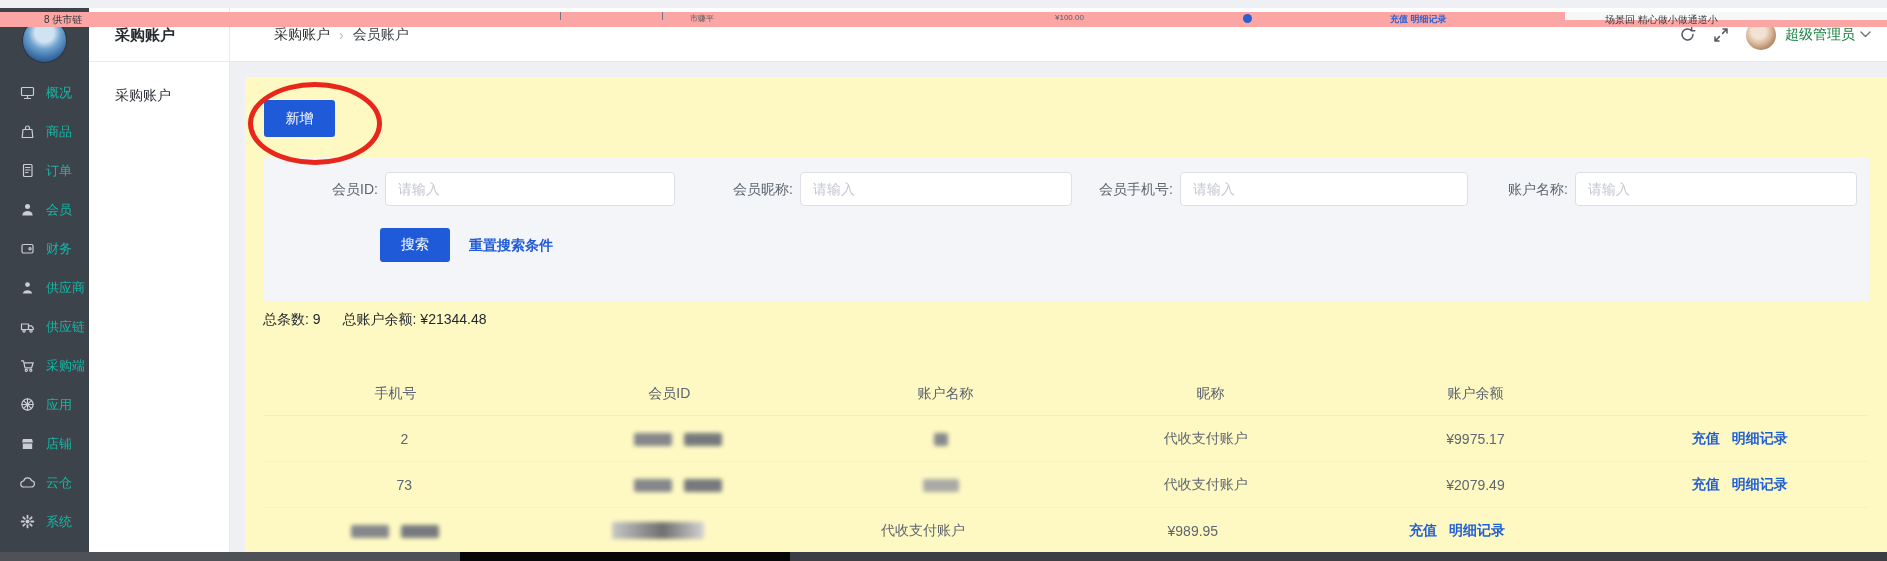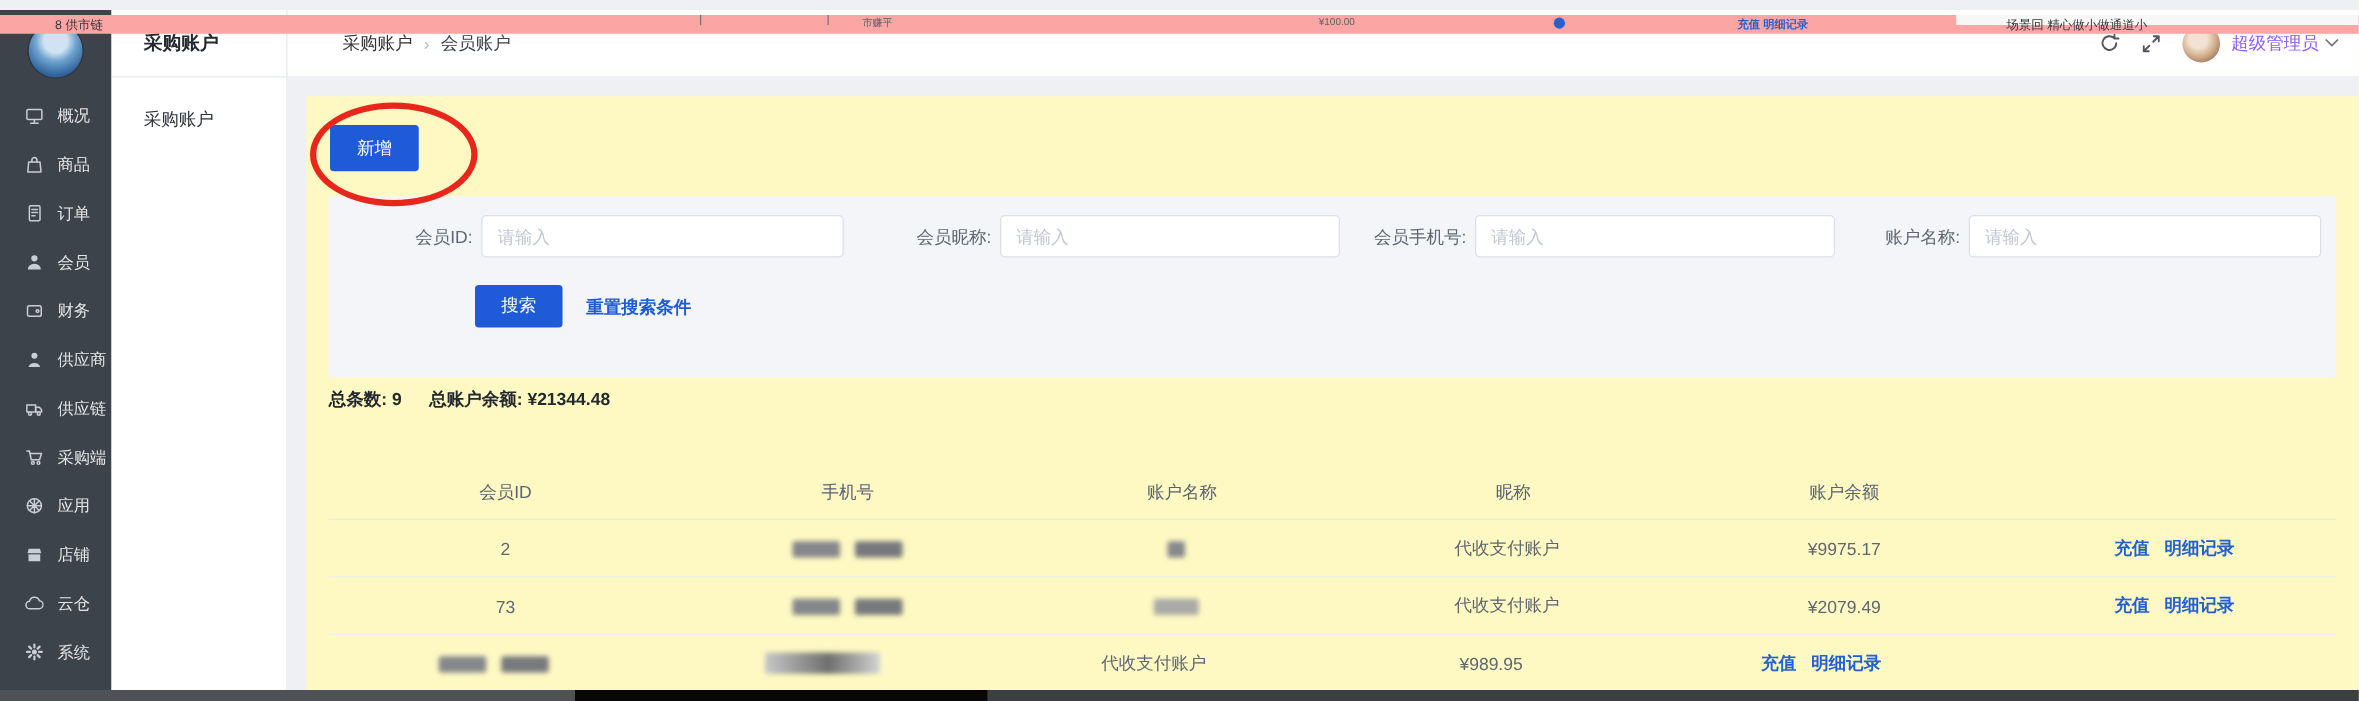--- a/index.html
+++ b/index.html
@@ -13,61 +13,61 @@
   .ts-frag.small{font-size:8px;color:#5d6064}
   .ts-frag.blue{color:#2a5fd0;font-weight:bold;font-size:9px}
   .ts-line{position:absolute;top:0;width:1px;height:8px;background:#717478}
   .ts-dot{position:absolute;top:2px;width:9px;height:9px;border-radius:50%;background:#2a5fd0}
 
   
   .dside{position:absolute;left:0;top:8px;width:89px;bottom:0;background:#3d434b;z-index:3}
   .logo{position:absolute;left:23px;top:11px;width:43px;height:43px;border-radius:50%;
         background:radial-gradient(circle at 50% 32%,#cfe3f2 0 26%,#6fa3cf 45%,#31649c 75%,#24496f);box-shadow:0 0 0 1px #2e333a}
   .dnav{position:absolute;left:0;top:65px;right:0}
-  .dnav-item{height:39px;display:flex;align-items:center;padding-left:19px;color:#e5e5e5;font-size:13px;cursor:pointer}
+  .dnav-item{height:39px;display:flex;align-items:center;padding-left:19px;color:#14b8a6;font-size:13px;cursor:pointer}
   .dnav-item .nav-ic{width:16px;height:16px;margin-right:11px;display:flex;align-items:center;justify-content:center;flex:none}
   .nav-ic svg{stroke:#c9ced6;fill:none;stroke-width:1.2;stroke-linecap:round;stroke-linejoin:round}
 
   
   .sside{position:absolute;left:89px;top:8px;width:140px;bottom:0;background:#fff;border-right:1px solid #e7e9ed;z-index:2}
   .sside-header{height:53px;line-height:53px;padding-left:26px;font-size:15px;font-weight:bold;color:#24292f;border-bottom:1px solid #e8eaec}
   .sside-item{margin-top:16px;padding-left:26px;font-size:14px;color:#2d3238;height:34px;line-height:34px;cursor:pointer}
 
   
   .mheader{position:absolute;left:230px;right:0;top:8px;height:53px;background:#fff;border-bottom:1px solid #e8eaec;z-index:1}
   .crumbs{position:absolute;left:44px;top:0;height:53px;display:flex;align-items:center;font-size:14px;gap:9px}
   .crumb1{color:#303133;cursor:pointer}
   .crumb-sep{color:#b7bcc4}
   .crumb2{color:#3a4048}
   .hdr-right{position:absolute;right:16px;top:0;height:53px;display:flex;align-items:center;gap:17px}
   .hicon{display:flex;align-items:center;cursor:pointer}
   .hicon svg{stroke:#53575d;fill:none;stroke-width:1.5;stroke-linecap:round;stroke-linejoin:round}
   .uavatar{width:30px;height:30px;border-radius:50%;flex:none;margin-right:-8px;
            background:radial-gradient(circle at 42% 38%,#f1e2d3 0 28%,#d9b898 50%,#a3795a 80%,#7d5b42)}
-  .uname{font-size:14px;color:#8b5cf6;cursor:pointer;display:flex;align-items:center;gap:5px}
+  .uname{font-size:14px;color:#15803d;cursor:pointer;display:flex;align-items:center;gap:5px}
   .uname svg{stroke:#6e747c;fill:none;stroke-width:1.4;stroke-linecap:round}
 
   
   .card{position:absolute;left:245px;right:0;top:77px;bottom:0;background:#fef9c3;z-index:1}
   .add-btn{position:absolute;left:19px;top:23px;width:71px;height:37px;background:#1f5bd8;color:#fff;
            font-size:14px;border:none;border-radius:3px;display:flex;align-items:center;justify-content:center;cursor:pointer}
   .annot{position:absolute;left:3px;top:5px;width:124px;height:73px;border:5px solid #e8261b;border-radius:50%;z-index:4;pointer-events:none}
 
   
   .fpanel{position:absolute;left:18px;right:18px;top:80px;height:145px;background:#f3f5f8;border-radius:2px}
   .flab{position:absolute;top:15px;height:34px;line-height:34px;font-size:14px;color:#5f6670;text-align:right}
   .fin{position:absolute;top:15px;height:34px;border:1px solid #dcdfe6;border-radius:4px;background:#fff;
        font-size:14px;color:#606266;padding:0 12px;box-sizing:border-box;outline:none}
   .fin::placeholder{color:#c3c7cf}
   .sbtn{position:absolute;left:117px;top:71px;width:70px;height:34px;background:#1f5bd8;color:#fff;border:none;
         border-radius:3px;font-size:14px;display:flex;align-items:center;justify-content:center;cursor:pointer}
   .rlink{position:absolute;left:206px;top:71px;height:34px;line-height:34px;color:#1f5bd8;font-weight:bold;font-size:14px;cursor:pointer}
 
   
-  .summary{position:absolute;left:18px;top:234px;font-size:14px;font-weight:bold;color:#24292f;display:flex;gap:22px}
+  .summary{position:absolute;left:18px;top:234px;font-size:14px;font-weight:normal;color:#24292f;display:flex;gap:22px}
 
   
   .tbl{position:absolute;left:18px;right:18px;top:296px}
   .thead{display:flex;height:42px;align-items:center;border-bottom:1px solid #e8eaec}
   .trow{display:flex;height:45px;align-items:center;border-bottom:1px solid #eceef2}
   .c1{width:17.6%}.c2{width:16.5%}.c3{width:16.2%}.c4{width:16.8%}.c5{width:16.8%}.c6{width:16.1%}
   .th{font-size:14px;color:#5b6370;text-align:center}
   .td{font-size:14px;color:#5f6670;text-align:center}
   .acts{display:flex;justify-content:center;gap:12px}
   .alink{color:#2160d3;font-weight:bold;font-size:14px;cursor:pointer;white-space:nowrap}
@@ -274,22 +274,22 @@
       <span>9</span>
     </span>
     <span>
       <span>总账户余额:</span>
       <span>¥21344.48</span>
     </span>
   </div>
 
   <div class="tbl">
     <div class="thead">
+      <div class="th c2">手机号</div>
       <div class="th c1">会员ID</div>
-      <div class="th c2">手机号</div>
       <div class="th c4">账户名称</div>
       <div class="th c3">昵称</div>
       <div class="th c5">账户余额</div>
     </div>
 
     <div class="trow">
       <div class="td c1">2</div>
       <div class="td c2"><span class="bb bb-ph1"></span><span class="bb bb-ph2"></span></div>
       <div class="td c3"><span class="bb bb-n1"></span></div>
       <div class="td c4">代收支付账户</div>

